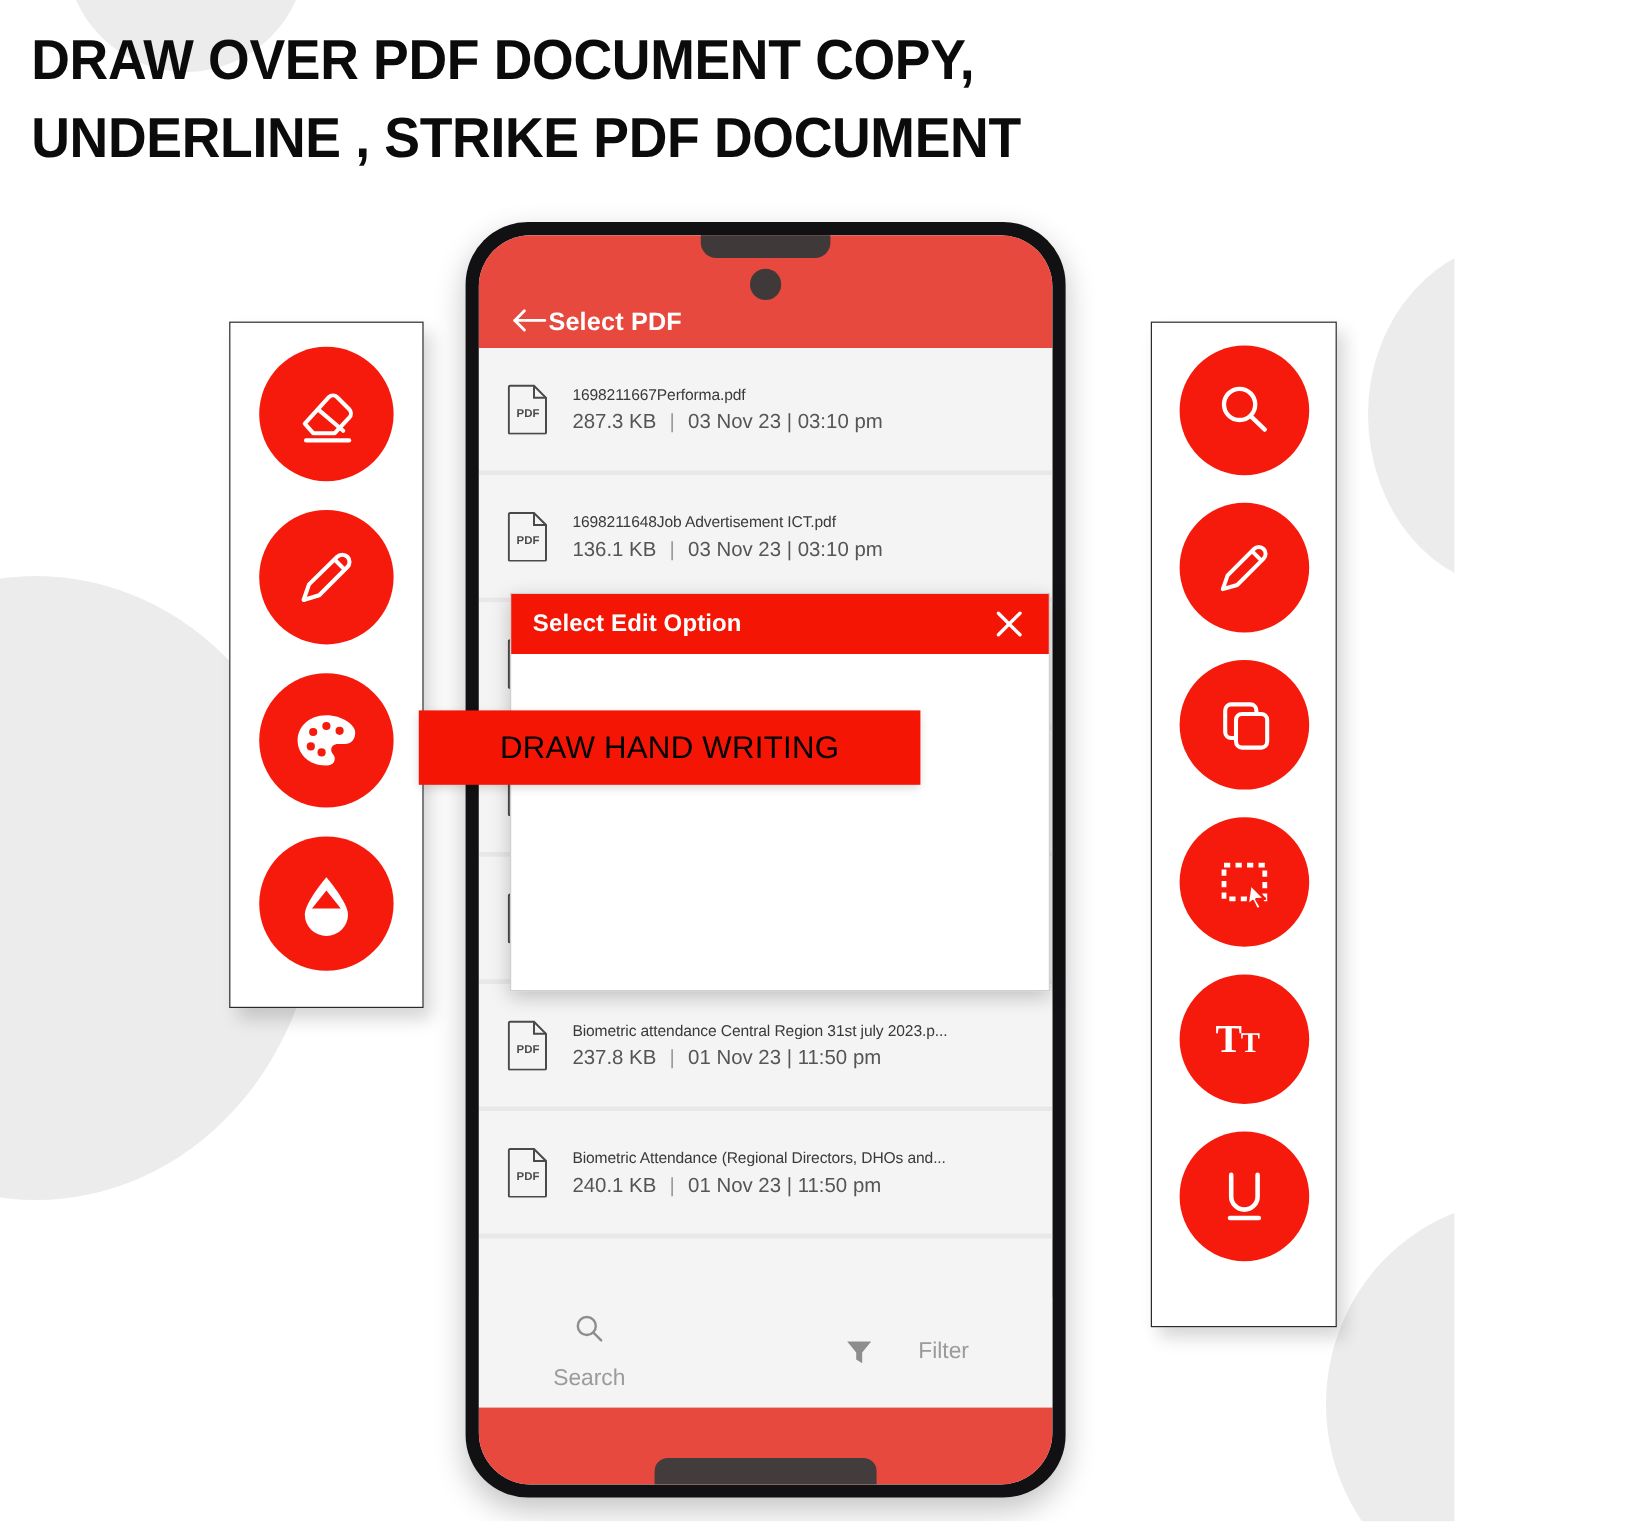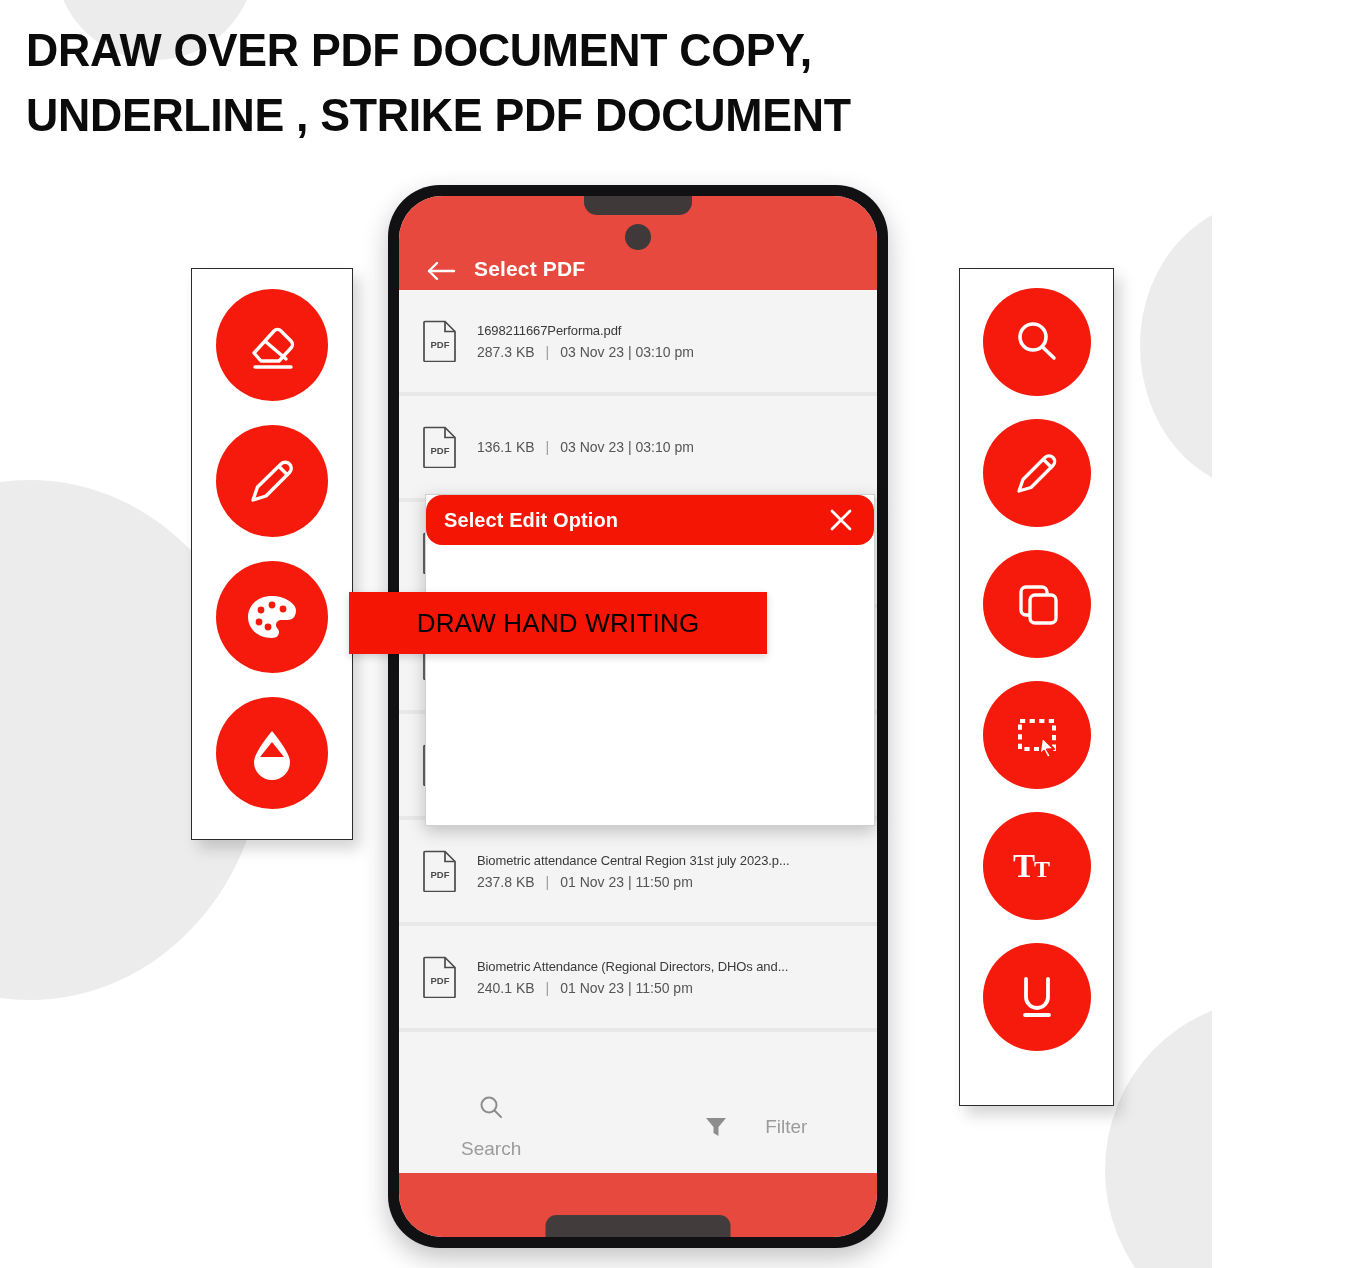--- a/index.html
+++ b/index.html
@@ -97,22 +97,21 @@
     width: 26px;
     height: 26px;
     border-radius: 50%;
     background: #3f3a39;
     z-index: 3;
   }
   #appbar-row {
     position: absolute;
     left: 0; right: 0; bottom: 9px;
     display: flex;
-    align-items: flex-end;
-    gap: 17px;
+    align-items: flex-start;
     padding-left: 28px;
   }
   #back-arrow { width: 30px; height: 20px; display: block; }
   #appbar-title {
     color: #ffffff;
     font-size: 21px;
     font-weight: 700;
     letter-spacing: 0.15px;
   }
 
@@ -140,21 +139,21 @@
   .file-name {
     font-size: 13px;
     color: #3a3a3a;
     white-space: nowrap;
     overflow: hidden;
     text-overflow: clip;
     margin-bottom: 6px;
     letter-spacing: -0.1px;
   }
   .file-sub {
-    font-size: 14px;
+    font-size: 17px;
     color: #555555;
     display: flex;
     align-items: center;
     gap: 11px;
     white-space: nowrap;
   }
   .file-sub .sep { color: #9a9a9a; }
 
   
   #tools {
@@ -205,21 +204,20 @@
     z-index: 12;
     box-shadow: 0 5px 16px rgba(0,0,0,0.22);
   }
   #dialog-header {
     height: 50px;
     background: #f51505;
     display: flex;
     align-items: center;
     justify-content: space-between;
     padding: 0 20px 0 18px;
-    border-radius: 16px;
   }
   #dialog-title {
     color: #ffffff;
     font-size: 20px;
     font-weight: 700;
     letter-spacing: 0.1px;
   }
   #dialog-close { width: 26px; height: 26px; display: block; cursor: pointer; }
 
   
@@ -316,20 +314,21 @@
           </div>
         </div>
 
         <div class="file-row">
           <svg class="pdf-ico" viewBox="0 0 34 42">
             <path d="M2 1.5 h20 l10 10 v29 a1 1 0 0 1 -1 1 H2 a1 1 0 0 1 -1 -1 V2.5 a1 1 0 0 1 1 -1 z" fill="none" stroke="#4a4a4a" stroke-width="1.7"></path>
             <path d="M22 1.5 v10 h10" fill="none" stroke="#4a4a4a" stroke-width="1.7"></path>
             <text x="17" y="27.5" font-family="Liberation Sans, sans-serif" font-size="9.5" font-weight="bold" fill="#4a4a4a" text-anchor="middle">PDF</text>
           </svg>
           <div class="file-meta">
+            <div class="file-name">1698211648Job Advertisement ICT.pdf</div>
             <div class="file-sub">
               <span>136.1 KB</span>
               <span class="sep">|</span>
               <span>03 Nov 23 | 03:10 pm</span>
             </div>
           </div>
         </div>
 
         <div class="file-row">
           <svg class="pdf-ico" viewBox="0 0 34 42">

